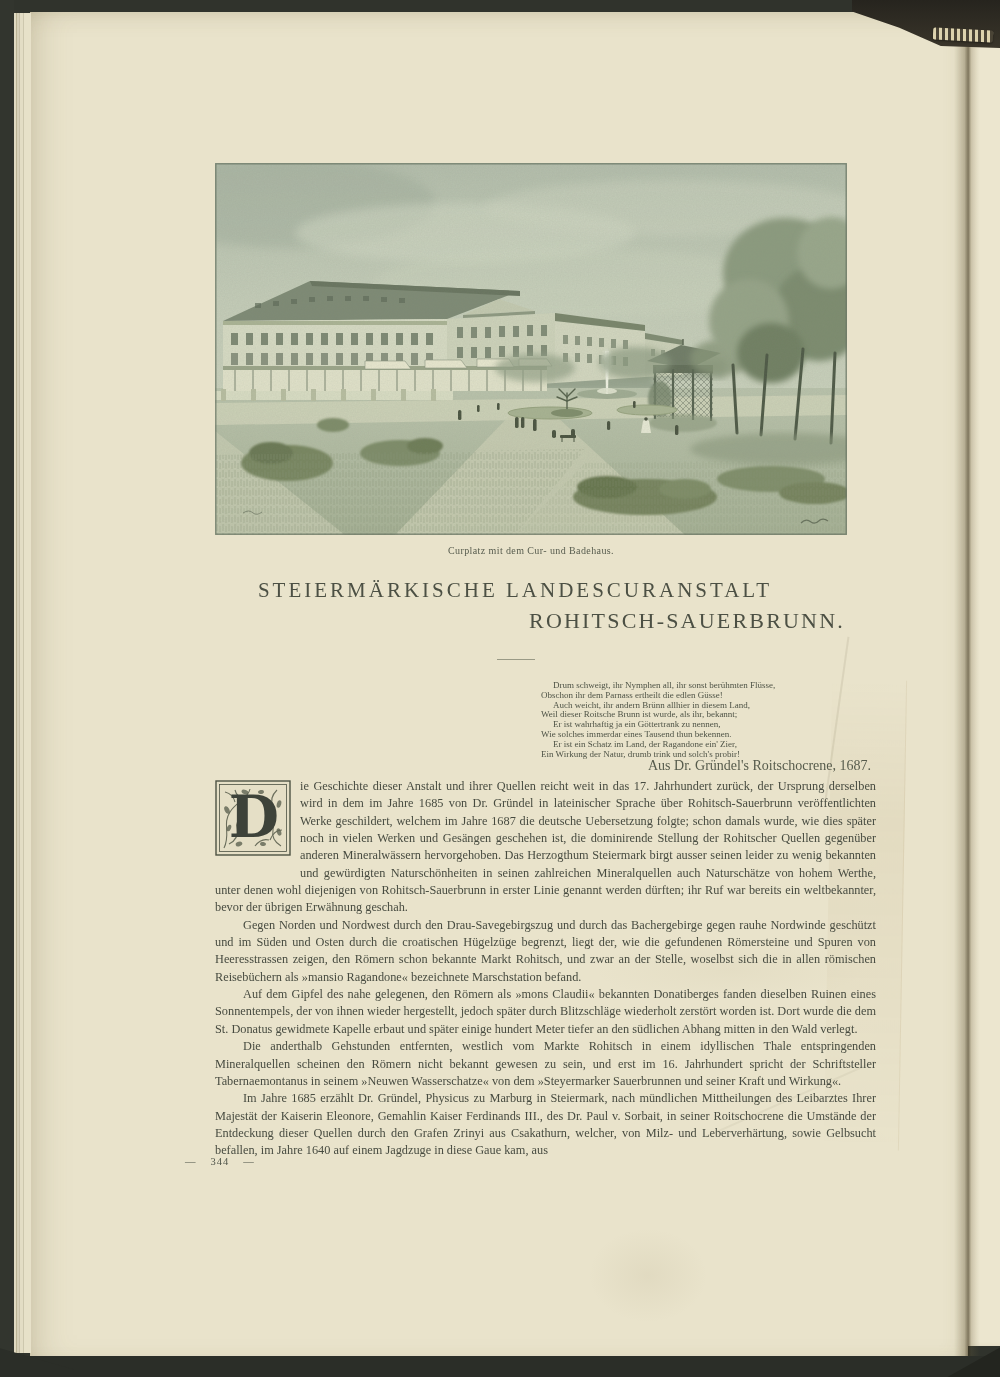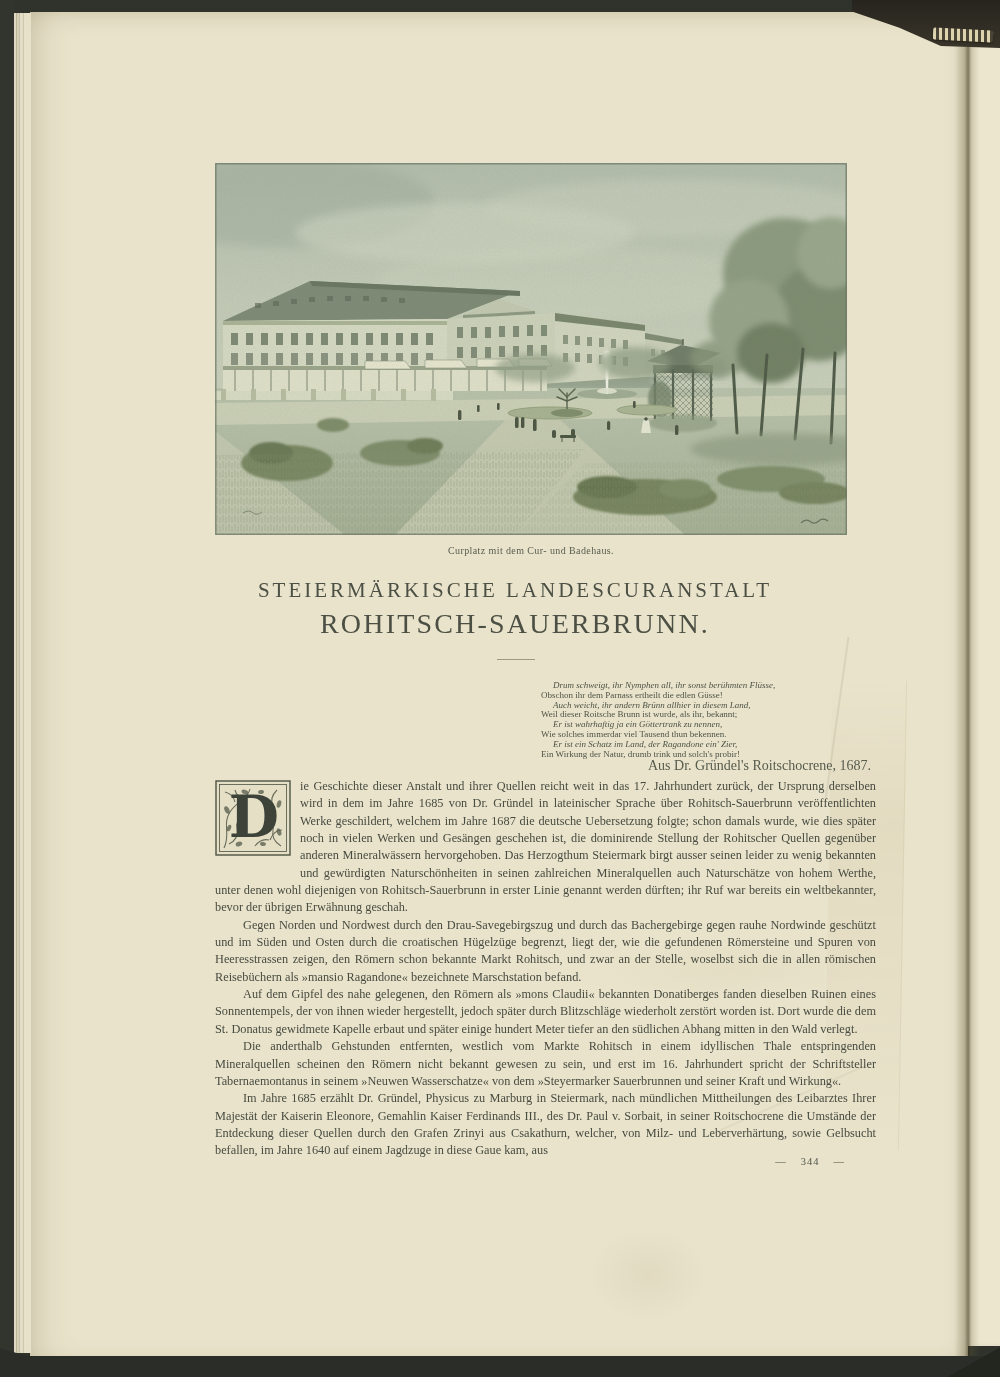--- a/index.html
+++ b/index.html
@@ -69,45 +69,45 @@
   
   .plate{left:215px;top:163px;width:632px;height:372px;}
   .plate svg{display:block;}
   .figure-caption{
     left:215px;top:545px;width:632px;text-align:center;
     font-size:10px;letter-spacing:.4px;color:#575c4e;
   }
   
   .heading-wrap{left:185px;width:660px;text-align:center;color:#4c5044;}
   .title-line1{top:578px;font-size:21px;letter-spacing:3px;text-align:center;}
-  .title-line2{top:608px;font-size:28px;letter-spacing:2.2px;}
+  .title-line2{top:608px;font-size:22px;letter-spacing:2.2px;text-align:right;}
   .title-divider{left:497px;top:659px;width:38px;border-top:1px solid rgba(90,95,78,.55);}
   
   .poem{left:541px;top:681px;width:332px;font-size:9px;line-height:9.8px;color:#4e5346;}
-  .poem-line.indent{padding-left:12px;font-style:italic;}
+  .poem-line.indent{padding-left:12px;}
   .poem-attr{margin-top:2px;text-align:right;font-size:14px;color:#565b4c;padding-right:2px;}
   
   .bodytext{
     left:215px;top:778px;width:661px;
     font-size:12.3px;line-height:17.35px;color:#474b40;
     text-align:justify;
   }
   .bodytext p{margin:0;text-indent:28px;}
   .bodytext p.first{text-indent:0;}
   .dropcap{
     float:left;width:76px;height:87px;margin:2px 9px 0 0;position:relative;
   }
   .dropcap .letter{
     position:absolute;left:9px;top:2px;width:60px;height:70px;
     font-family:"DejaVu Serif","Liberation Serif",serif;font-weight:bold;
     font-size:58px;line-height:70px;text-align:center;color:#3e433a;
   }
   
   .page-number{
-    left:185px;top:1156px;width:660px;text-align:right;
+    left:185px;top:1156px;width:660px;text-align:left;
     font-size:10.5px;color:#50554a;letter-spacing:1px;
   }
   .page-number .gap{display:inline-block;width:14px;}
 </style>
 </head>
 <body>
 
 <div class="abs paper"></div>
 <div class="abs facing-page"></div>
 <div class="abs page-stack"></div>
@@ -418,21 +418,21 @@
 <div class="abs heading-wrap title-line1">STEIERMÄRKISCHE LANDESCURANSTALT</div>
 <div class="abs heading-wrap title-line2">ROHITSCH-SAUERBRUNN.</div>
 <div class="abs title-divider"></div>
 
 <div class="abs poem">
   <div class="poem-line indent">Drum schweigt, ihr Nymphen all, ihr sonst berühmten Flüsse,</div>
   <div class="poem-line">Obschon ihr dem Parnass ertheilt die edlen Güsse!</div>
   <div class="poem-line indent">Auch weicht, ihr andern Brünn allhier in diesem Land,</div>
   <div class="poem-line">Weil dieser Roitsche Brunn ist wurde, als ihr, bekannt;</div>
   <div class="poem-line indent">Er ist wahrhaftig ja ein Göttertrank zu nennen,</div>
-  <div class="poem-line">Wie solches immerdar viel Tausend thun bekennen.</div>
+  <div class="poem-line">Wie solches immerdar eines Tausend thun bekennen.</div>
   <div class="poem-line indent">Er ist ein Schatz im Land, der Ragandone ein' Zier,</div>
   <div class="poem-line">Ein Wirkung der Natur, drumb trink und solch's probir!</div>
   <div class="poem-attr">Aus Dr. Gründel's Roitschocrene, 1687.</div>
 </div>
 
 <div class="abs bodytext">
   <p class="first">
     <span class="dropcap">
       <svg width="76" height="76" viewBox="0 0 76 76" aria-hidden="true">
         <rect x="1" y="1" width="74" height="74" fill="#e5dfc6" stroke="#4e5344" stroke-width="1.4"></rect>

